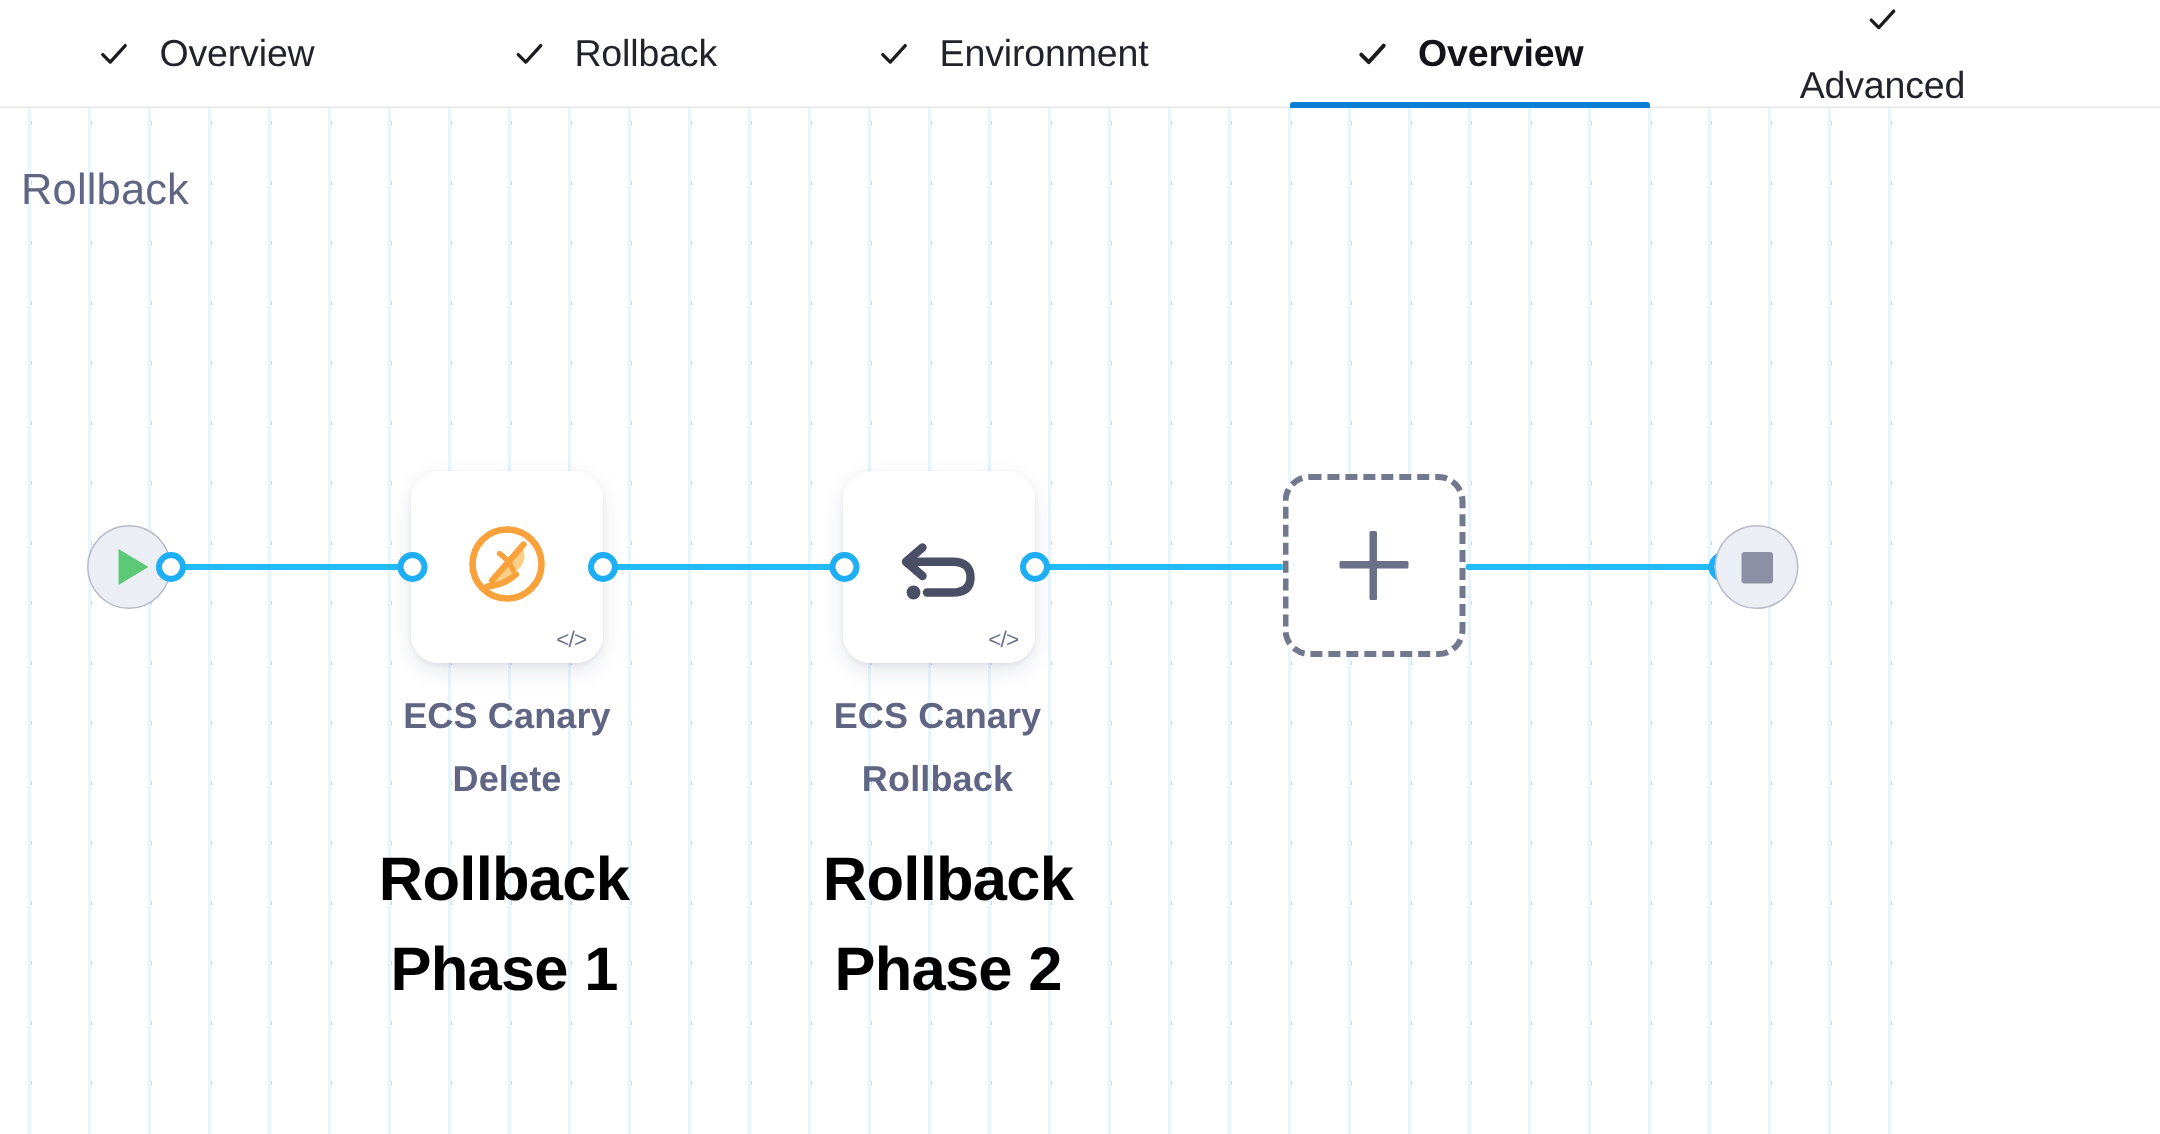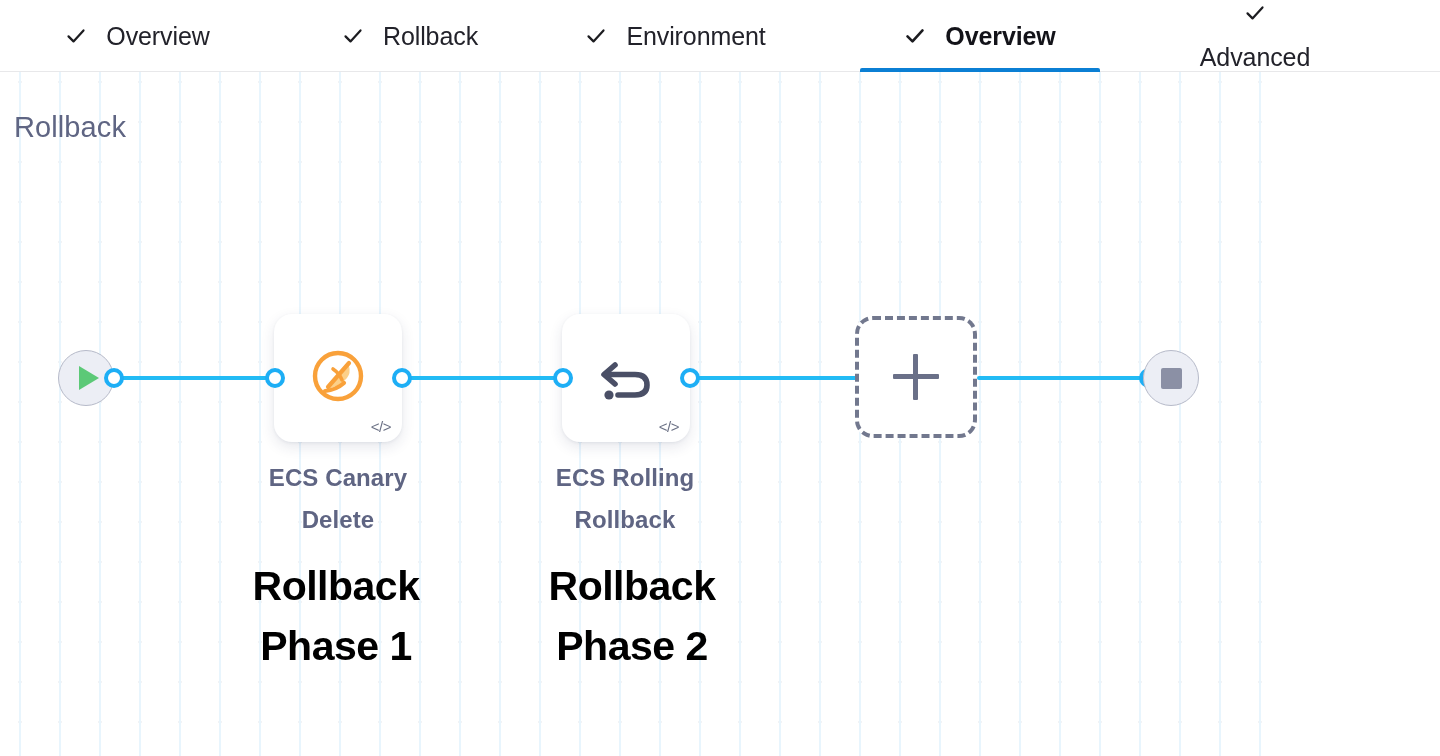--- a/index.html
+++ b/index.html
@@ -332,21 +332,21 @@
       <svg width="62" height="58" viewBox="0 0 62 58">
         <path d="M20 18 L9 27.5 L20 37" fill="none" stroke="#4a4f66" stroke-width="5.6" stroke-linecap="round" stroke-linejoin="round"></path>
         <path d="M11 27.5 L40 27.5 Q52 27.5 52 38 Q52 48 40 48 L23 48" fill="none" stroke="#4a4f66" stroke-width="5.6" stroke-linecap="round" stroke-linejoin="round"></path>
         <circle cx="14" cy="48" r="4.6" fill="#4a4f66"></circle>
       </svg>
     </span>
     <span class="code-badge">&lt;/&gt;</span>
   </div>
   <div class="port" style="left:553px; top:296px;"></div>
   <div class="port" style="left:680px; top:296px;"></div>
-  <div class="node-label" style="left:525px; top:385px;">ECS Rolling Rollback</div>
+  <div class="node-label" style="left:525px; top:385px;">ECS Canary Rollback</div>
   <div class="annotation" style="left:482px; top:484px;">Rollback
 Phase 2</div>
 
   <div class="addstep" style="left:855px; top:244px;">
     <span class="plus"></span>
   </div>
 
   <div class="port" style="left:1139px; top:296px;"></div>
   <div class="terminal" style="left:1143px; top:278px;">
     <span class="stop-sq"></span>

